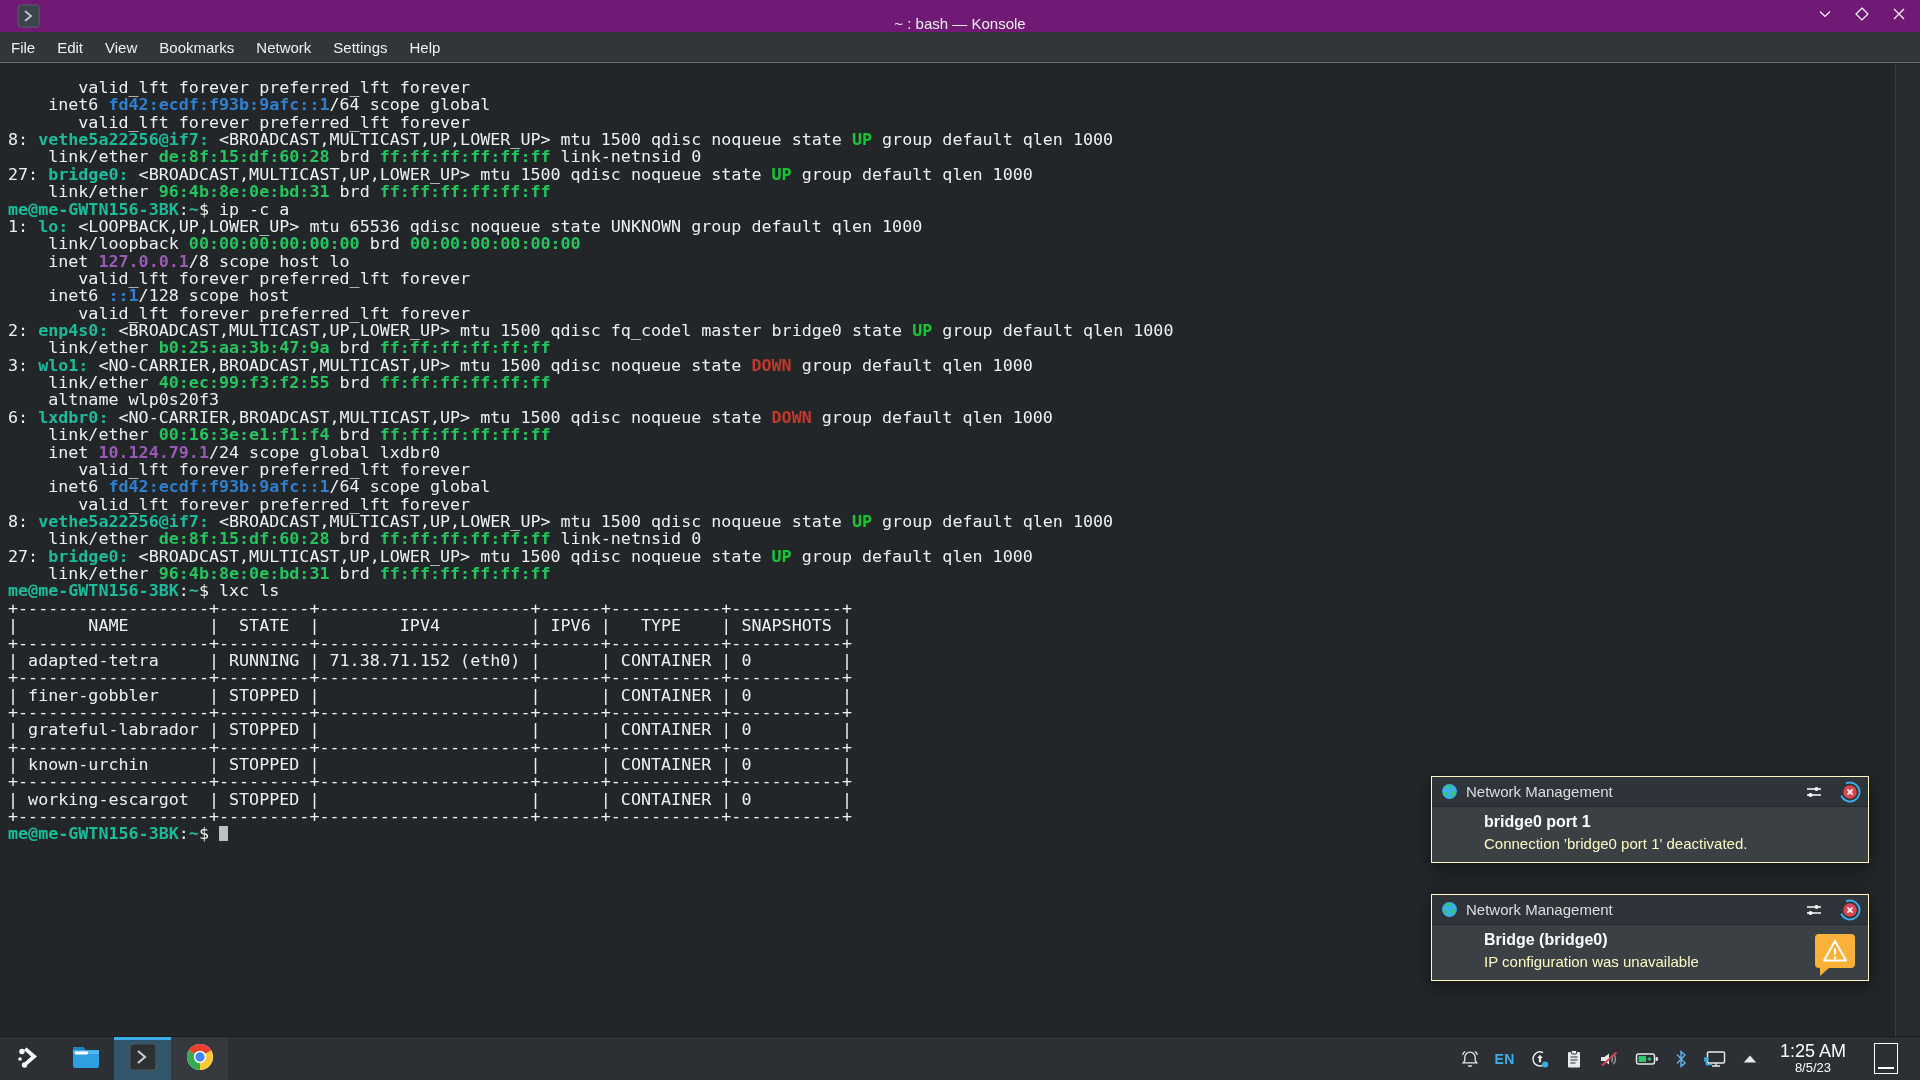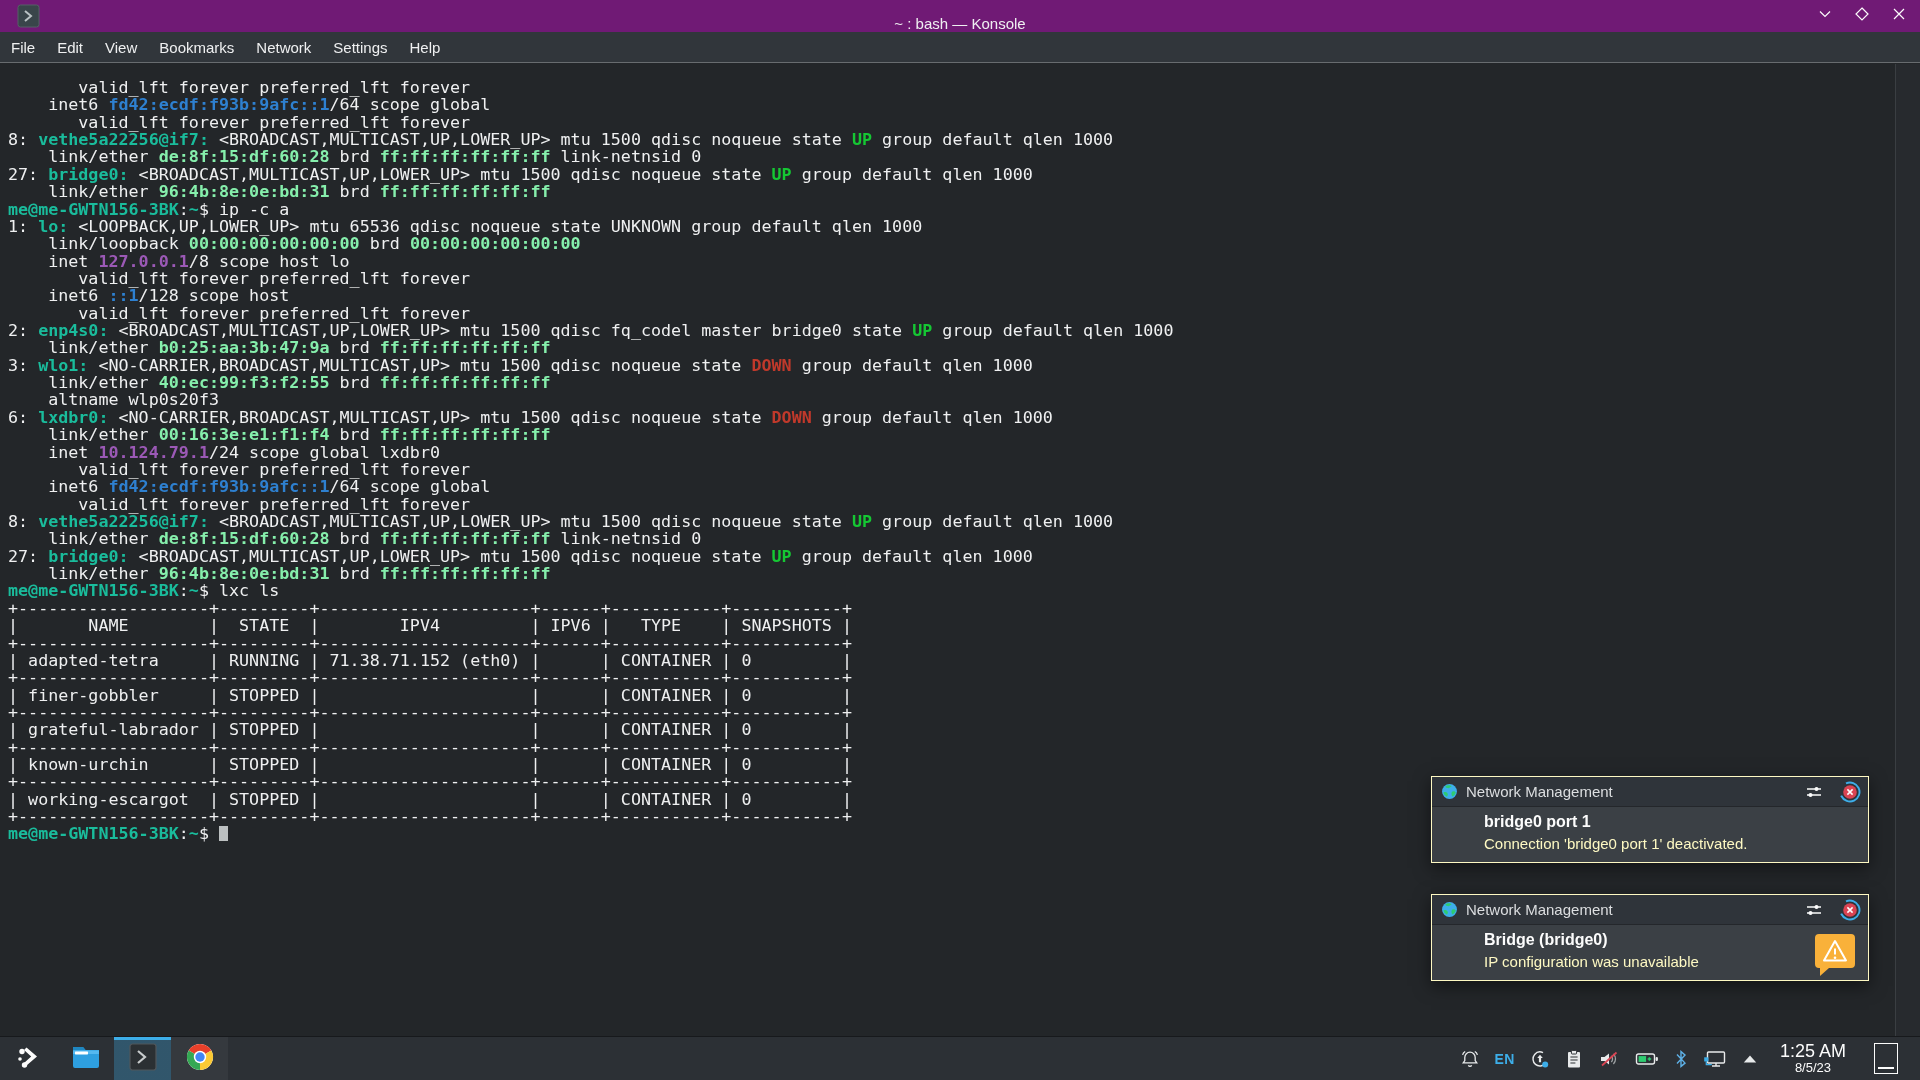--- a/index.html
+++ b/index.html
@@ -19,21 +19,21 @@
 
   
   .terminal { position:absolute; top:64px; left:0; right:0; bottom:44px; background:#232629;
               font-family:"DejaVu Sans Mono", monospace; font-size:16.7px; line-height:17.37px;
               white-space:pre; padding:3px 0 0 8px; color:#eff0f1; overflow:hidden;margin-top:12px; }
   .t-line { height:17.37px; }
   .c-fg   { color:#eff0f1; }
   .c-teal { color:#1abc9c; font-weight:bold; }
   .c-grn  { color:#15c733; font-weight:bold; }
   .c-red  { color:#c0392b; font-weight:bold; }
-  .c-yel  { color:#86efac; font-weight:bold; }
+  .c-yel  { color:#22c55e; font-weight:bold; }
   .c-pur  { color:#9b59b6; font-weight:bold; }
   .c-blu  { color:#2e80d0; font-weight:bold; }
   .cursor { display:inline-block; width:9.5px; height:15px; background:#bcc0c1; vertical-align:-2px; }
   .scroll-strip { position:absolute; top:0; right:0; bottom:0; width:25px; background:#272a2e; border-left:1px solid #3a3e42; }
 
   
   .notification-area { position:absolute; right:51px; top:776px; width:438px; }
   .notif { background:#3b4045; border:1px solid #fef9c3; box-shadow:0 5px 16px rgba(0,0,0,.5); margin-bottom:31px; }
   .notif-header { height:30px; background:#2f343a; border-bottom:1px solid #24272b; display:flex; align-items:center; gap:8px; padding:0 7px 0 9px; }
   .notif-appicon { width:17px; height:17px; display:inline-flex; }

